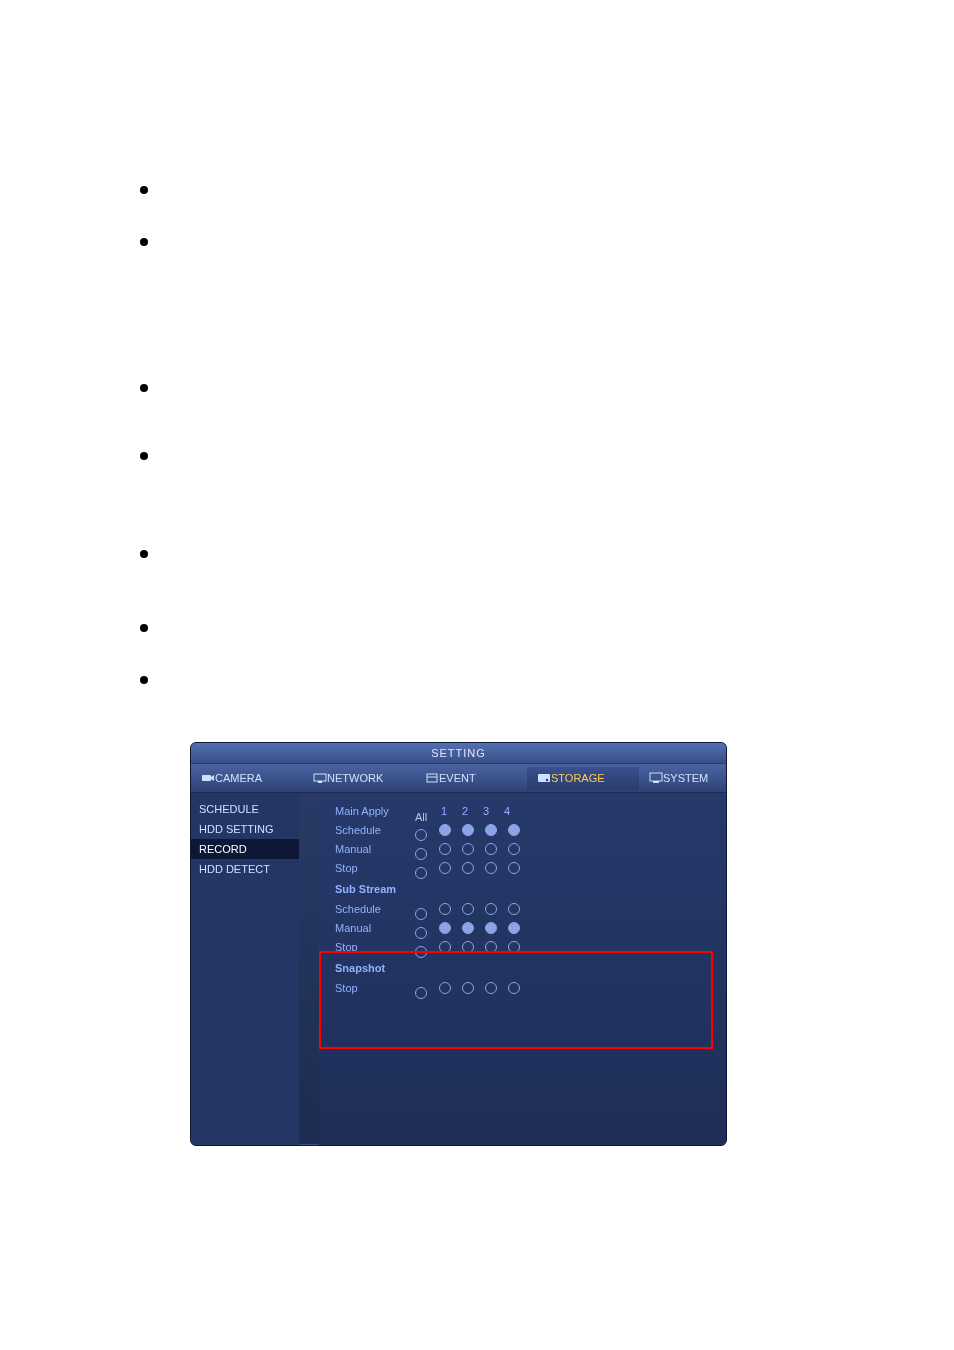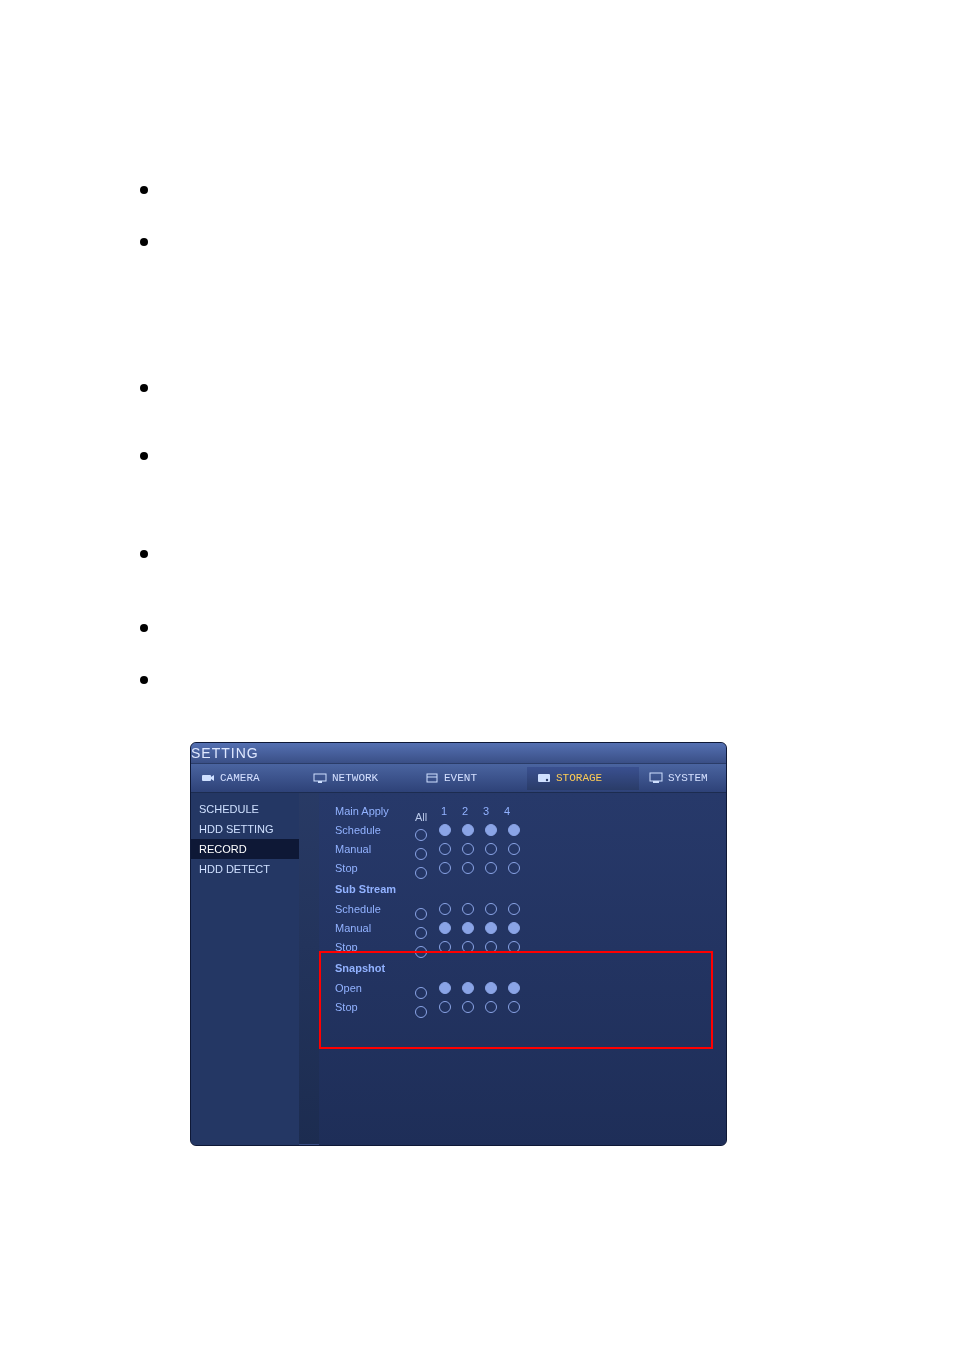--- a/index.html
+++ b/index.html
@@ -8,33 +8,33 @@
   
   .dvr{
     position:absolute;left:190px;top:742px;width:535px;height:402px;
     background:linear-gradient(#2a3c68,#1c2c50);
     border-radius:6px;border:1px solid #0e1836;
     box-shadow:0 0 0 1px #3b4f86 inset;
     overflow:hidden;
     font-size:11px;color:#b8c8ea;
   }
   .titlebar{
-    height:20px;line-height:20px;text-align:left;
+    height:20px;line-height:20px;text-align:center;
     background:linear-gradient(#5470b2,#3a4f86);
-    color:#dfe8ff;font-size:14px;letter-spacing:1px;
+    color:#dfe8ff;font-size:11px;letter-spacing:1px;
     border-bottom:1px solid #2a3c68;
   }
   .tabrow{
     height:28px;display:flex;align-items:center;
     background:linear-gradient(#4a64a0,#2e4278);
     border-bottom:1px solid #1c2c50;
   }
   .tab{
-    flex:0 0 auto;padding:0 10px;height:23px;display:flex;align-items:center;gap:5px;
-    color:#d4e0ff;cursor:pointer;font-family:Liberation Mono, monospace;
+    flex:0 0 auto;padding:0 10px;height:23px;display:flex;align-items:center;
+    color:#d4e0ff;cursor:pointer;
   }
   .tab .ticon{width:14px;height:12px;display:inline-block;}
   .tab.camera{width:92px;}
   .tab.network{width:92px;}
   .tab.event{width:92px;text-align:center;}
   .tab.storage{width:92px;}
   .tab.system{width:92px;}
   .tab.storage span.lbl{color:#ffcc55;}
   .tab.active{background:linear-gradient(#3a5090,#2a3c68);}
   .body{
@@ -234,30 +234,20 @@
         <div class="radios">
           <span class="radio"></span>
           <span class="radio"></span>
           <span class="radio"></span>
           <span class="radio"></span>
         </div>
       </div>
 
       <div class="sectionhdr">Snapshot</div>
 
-      <div class="row">
-        <div class="rowlbl">Open</div>
-        <span class="allcol"><span class="radio"></span></span>
-        <div class="radios">
-          <span class="radio filled"></span>
-          <span class="radio filled"></span>
-          <span class="radio filled"></span>
-          <span class="radio filled"></span>
-        </div>
-      </div>
 
       <div class="row">
         <div class="rowlbl">Stop</div>
         <span class="allcol"><span class="radio"></span></span>
         <div class="radios">
           <span class="radio"></span>
           <span class="radio"></span>
           <span class="radio"></span>
           <span class="radio"></span>
         </div>

